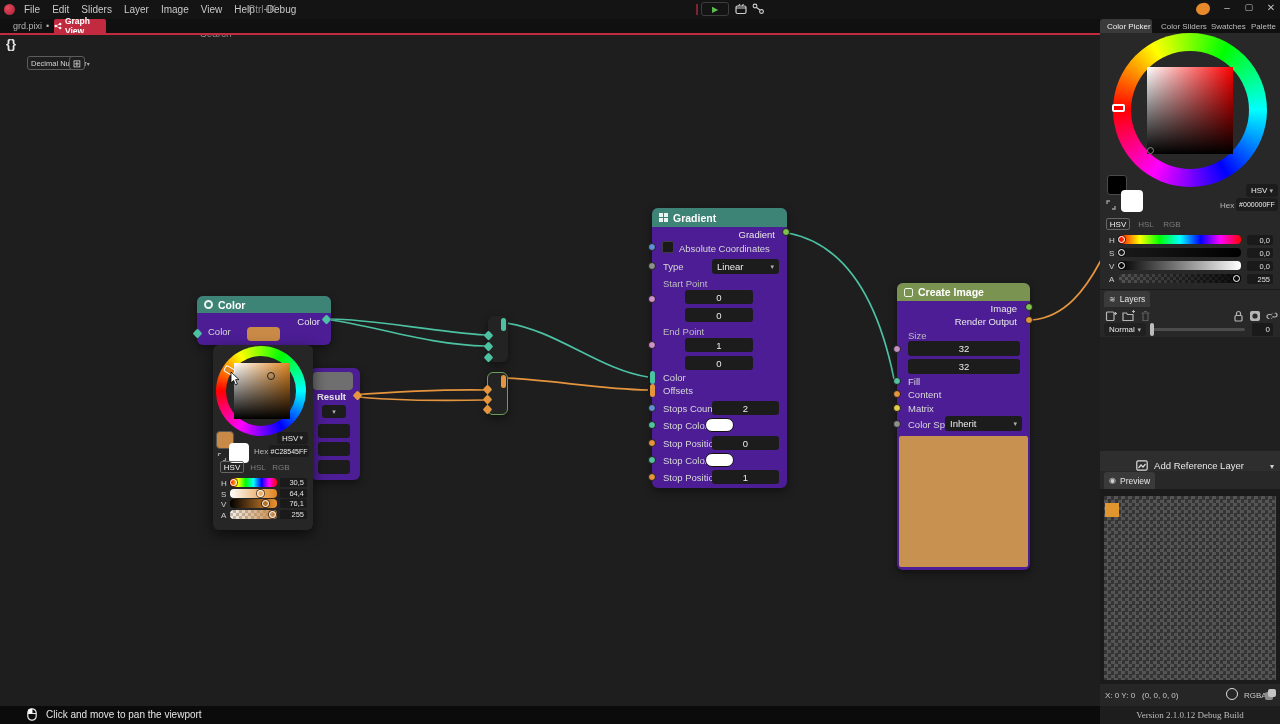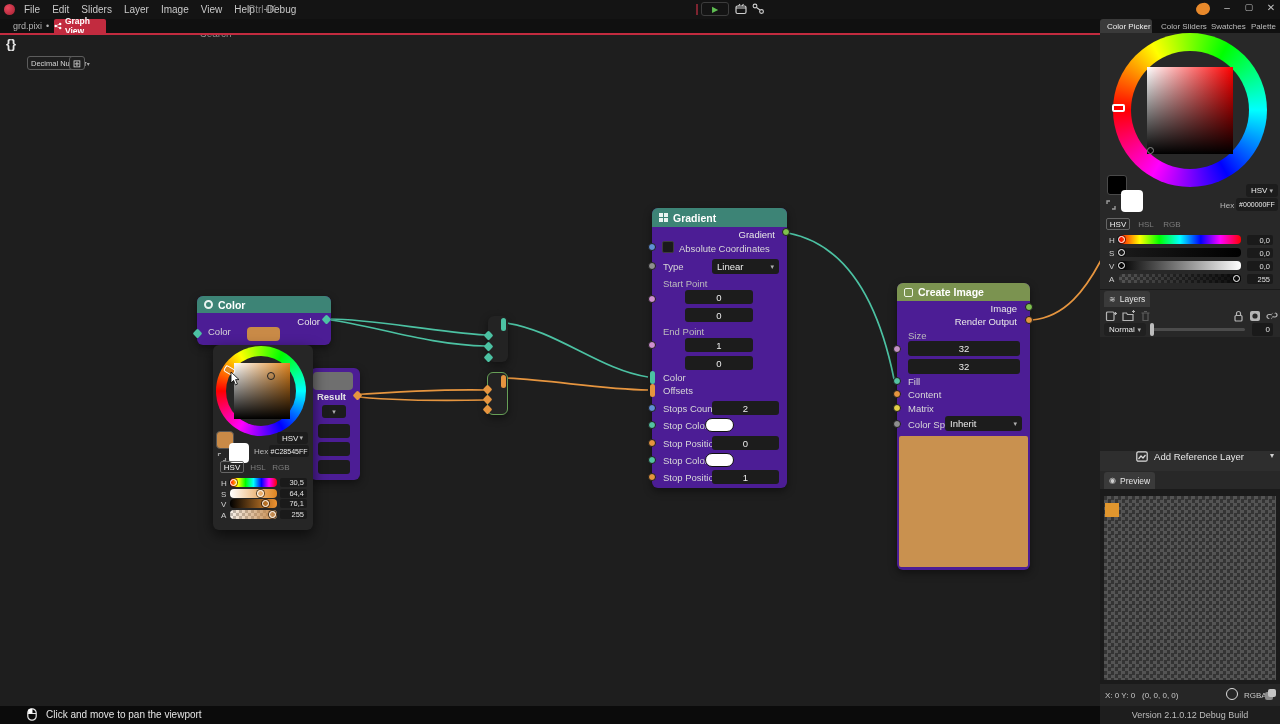--- a/index.html
+++ b/index.html
@@ -369,21 +369,21 @@
       <span>Normal</span>
       <span class="cv">▾</span>
     </div>
     <div class="abs" style="left:52px; top:295px; width:93px; height:3px; background:#4c4c4c; border-radius:2px;"></div>
     <div class="abs" style="left:50px; top:290px; width:4px; height:13px; background:#bdbdbd; border-radius:2px;"></div>
     <div class="sval" style="left:152px; top:290px; width:21px; height:13px; font-size:8px;">0</div>
 
     <div class="abs" style="left:0; top:304px; width:180px; height:114px; background:#202020;"></div>
 
     <div class="abs" style="left:0; top:418px; width:180px; height:20px; background:#2e2e2e; display:flex;
-         align-items:flex-start; justify-content:center; gap:6px;">
+         align-items:flex-end; justify-content:center; gap:6px;">
       <svg width="12" height="11" viewBox="0 0 12 11">
         <rect x="0.8" y="0.8" width="10.4" height="9.4" rx="1.5" stroke="#dcdcdc" fill="none" stroke-width="1.2"></rect>
         <path d="M2.5 8 L5 5 L7 7 L9.5 4" stroke="#dcdcdc" fill="none" stroke-width="1.2"></path>
       </svg>
       <span style="font-size:9.5px; color:#e8e8e8;">Add Reference Layer</span>
       <span style="position:absolute; right:6px; font-size:8px; color:#cfcfcf;">▾</span>
     </div>
 
     <div class="ptab" style="left:4px; top:439px; height:17px;">
       <span class="ticon">◉</span>
@@ -502,16 +502,16 @@
   <div class="abs" style="left:0; top:706px; width:1280px; height:18px; background:#0b0b0b; z-index:60;">
     <span class="abs" style="left:27px; top:2px;">
       <svg width="10" height="13" viewBox="0 0 10 13">
         <rect x="0.8" y="0.8" width="8.4" height="11.4" rx="4" stroke="#e8e8e8" fill="none" stroke-width="1.2"></rect>
         <path d="M0.8 5.5 h8.4 M5 0.8 v4.7" stroke="#e8e8e8" stroke-width="1"></path>
         <path d="M1.2 1.8 a4 4 0 0 1 3.8 -1 l0 4.7 l-3.8 0 z" fill="#fff"></path>
       </svg>
     </span>
     <span class="abs" style="left:46px; top:3px; font-size:10px; color:#e4e4e4;">Click and move to pan the viewport</span>
     <span class="abs" style="left:1100px; top:0; width:180px; height:18px; background:#1d1d1d; display:flex;
-          align-items:center; justify-content:center; font-size:9px; color:#bdbdbd;">Version 2.1.0.12 Debug Build</span>
+          align-items:center; justify-content:center; font-size:9px; color:#bdbdbd;font-family:Liberation Serif, serif;">Version 2.1.0.12 Debug Build</span>
   </div>
 
 </div>
 
 </body></html>

